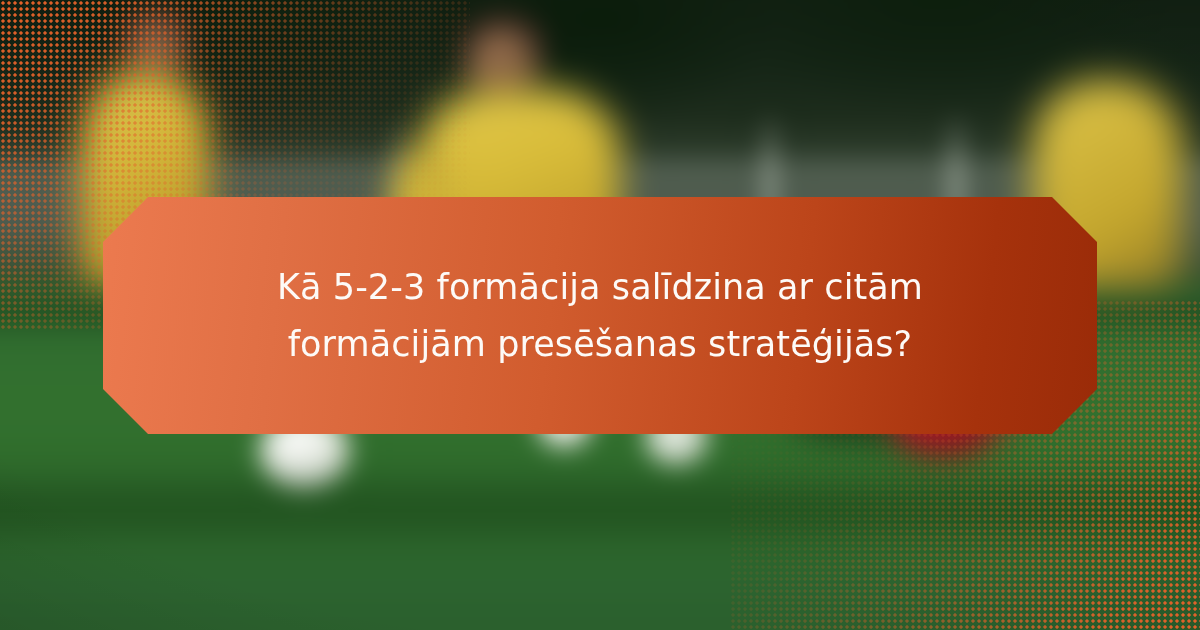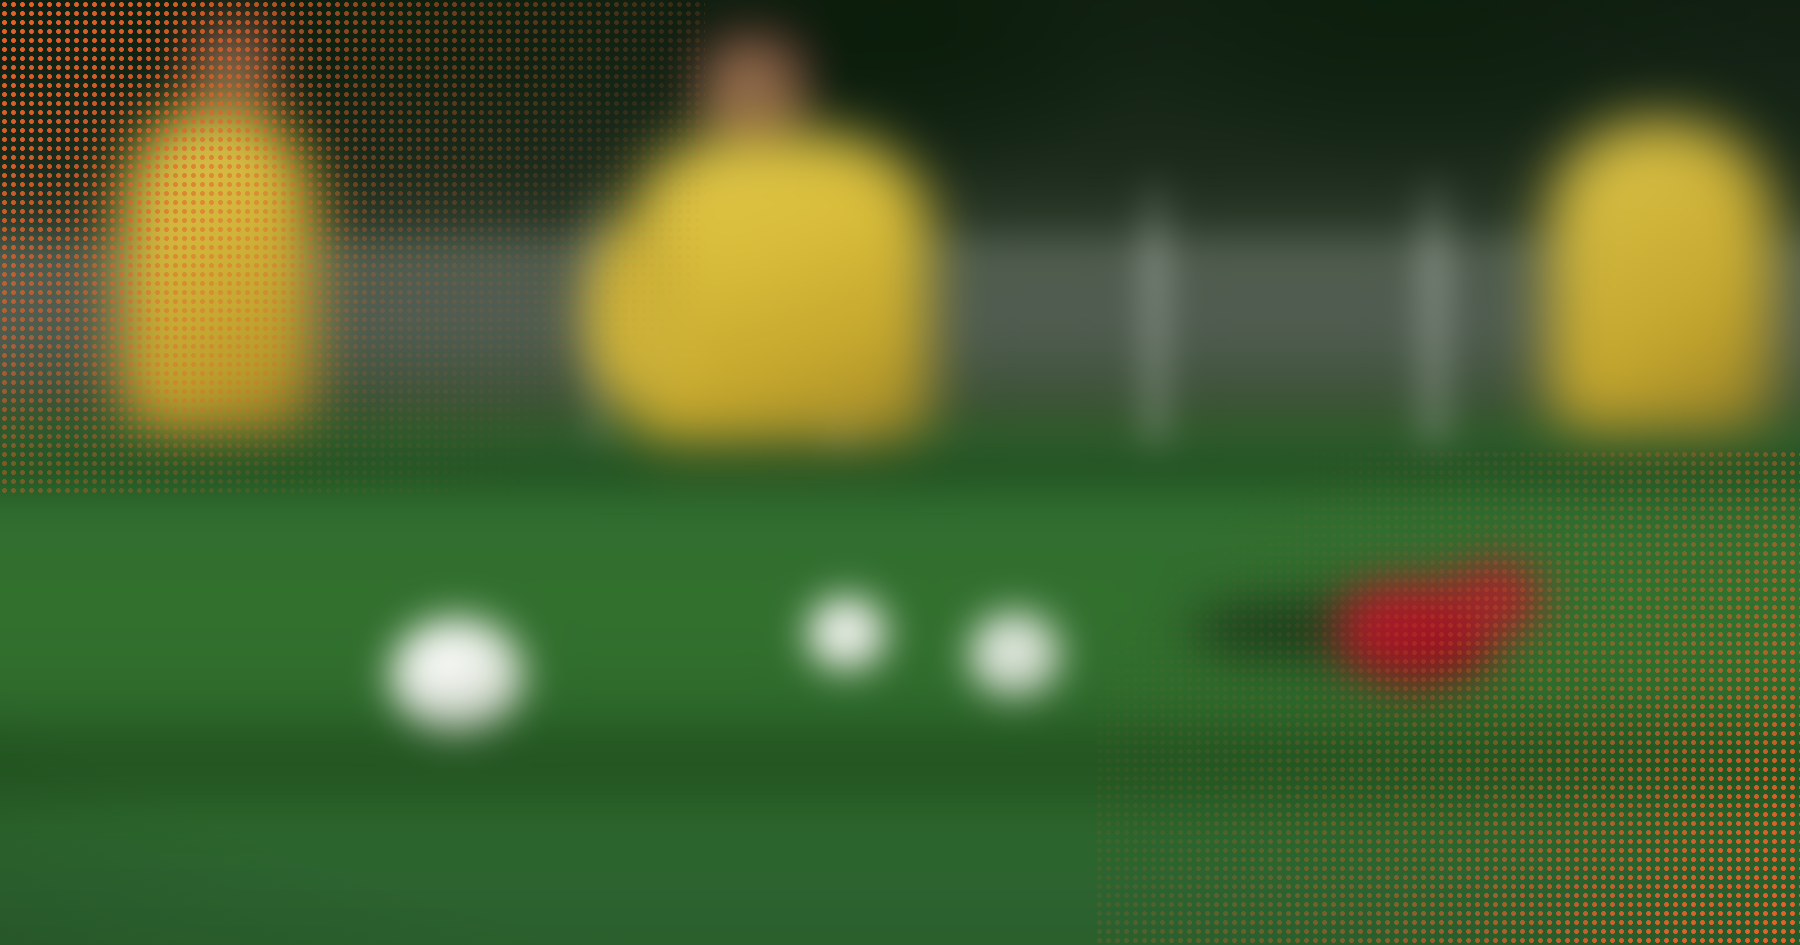--- a/index.html
+++ b/index.html
@@ -293,14 +293,20 @@
 
       <div class="grass-shadow"></div>
     </div>
   </div>
 
   <div class="vignette"></div>
 
   <div class="dots tl"></div>
   <div class="dots br"></div>
 
+  <div class="banner">
+    <h1 class="headline">
+      <span>Kā 5-2-3 formācija salīdzina ar citām</span><br>
+      <span>formācijām presēšanas stratēģijās?</span>
+    </h1>
+  </div>
 
 </div>
 
 </body></html>

